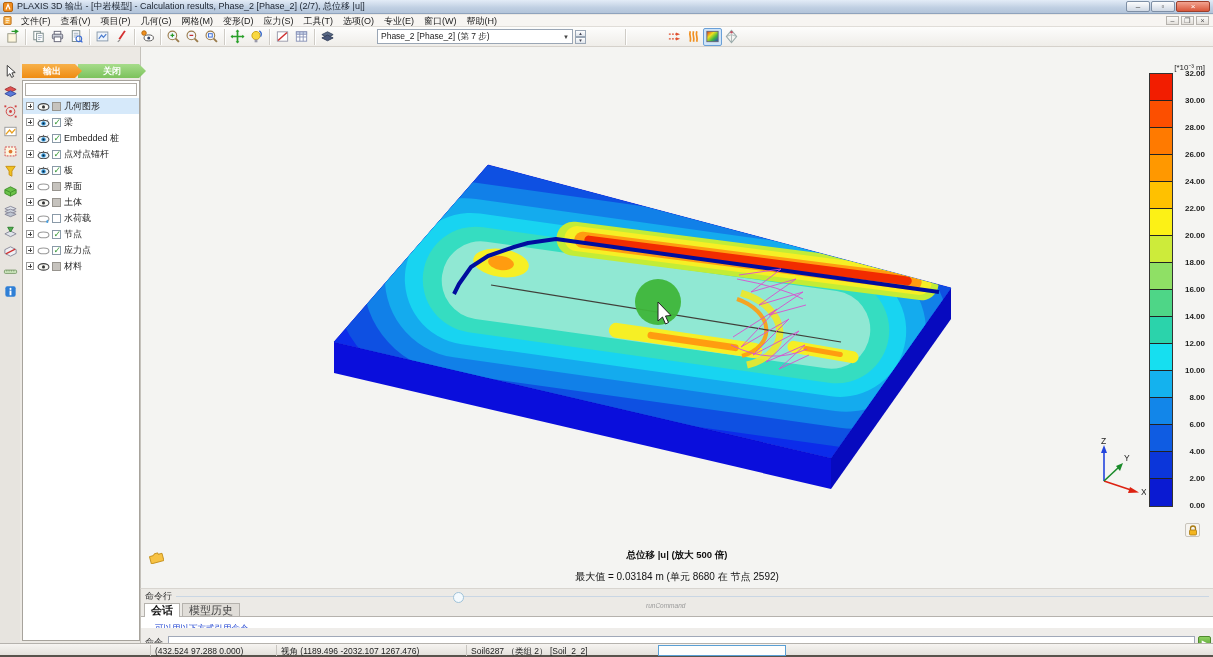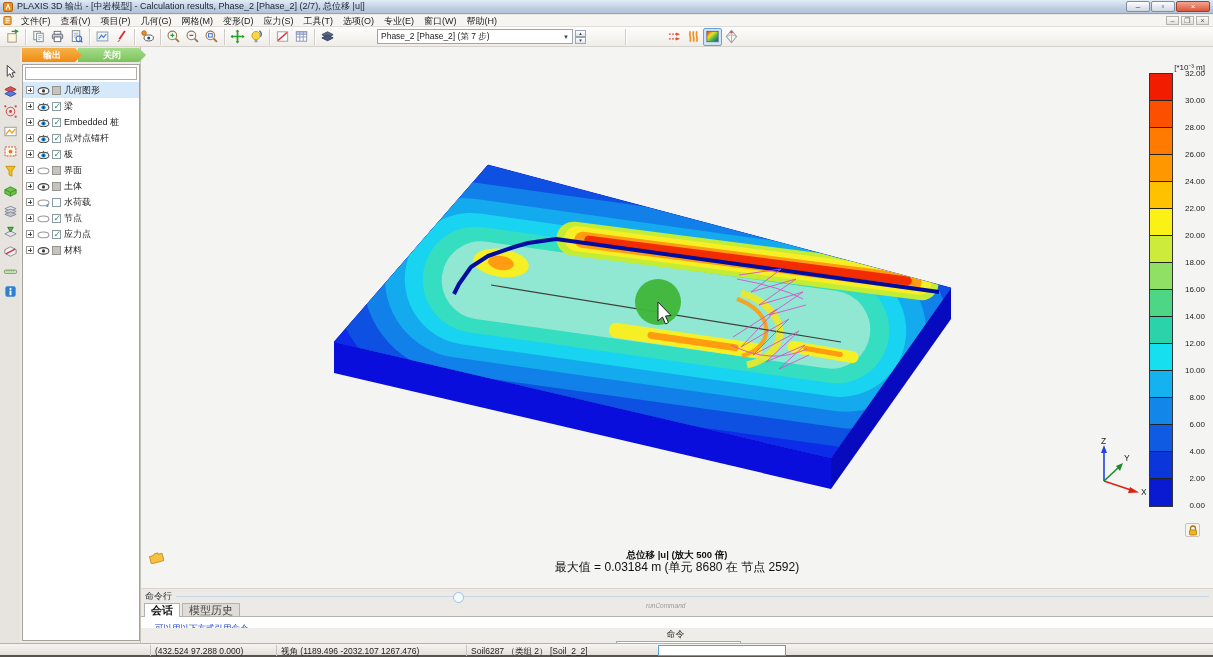--- a/index.html
+++ b/index.html
@@ -43,21 +43,21 @@
   #phase-spinner { display:flex; flex-direction:column; margin-left:2px; }
   #phase-spinner .sp { width:11px; height:7px; border:1px solid #9aa6b5; background:linear-gradient(#fff,#dfe5ec);
     font-size:4.5px; line-height:5px; text-align:center; color:#445; }
 
   
   #main { position:absolute; left:0; top:47px; right:0; bottom:14px; display:flex; }
   #leftstrip { width:20px; background:#e7e4df; display:flex; flex-direction:column; align-items:center; padding-top:16px; gap:4px; }
   #leftstrip .lbtn { width:17px; height:16px; display:flex; align-items:center; justify-content:center; border-radius:2px; }
   #leftstrip .lbtn svg { width:15px; height:15px; }
 
-  #sidebar { width:120px; position:relative; }
+  #sidebar { width:120px; position:relative;margin-top:16px; }
   #crumbs { height:16px; position:relative; }
   .crumb { position:absolute; top:1px; height:14px; color:#fff; font-weight:bold; font-size:9px;
     display:flex; align-items:center; justify-content:center;
     clip-path:polygon(0 0, calc(100% - 7px) 0, 100% 50%, calc(100% - 7px) 100%, 0 100%); }
   .crumb.c0 { left:2px; width:60px; background:linear-gradient(#f7b14a,#ef8c13); z-index:2; }
   .crumb.c1 { left:58px; width:68px; background:linear-gradient(#a6dc8a,#7cc25c); z-index:1; }
   #treepanel { position:absolute; left:2px; right:0; top:17px; bottom:2px; background:#fff; border:1px solid #a7a39c; }
   #tree-filter { margin:2px; width:calc(100% - 4px); height:13px; border:1px solid #b0aca6; background:#fff; font-size:8px; padding:0 2px; font-family:inherit; }
   .trow { height:16px; display:flex; align-items:center; padding-left:3px; white-space:nowrap; }
   .trow.sel { background:#d6e9fa; }
@@ -74,45 +74,45 @@
   #rightcol { flex:1; display:flex; flex-direction:column; position:relative; }
   #viewport { flex:1; position:relative; background:#f4f4f2; border-left:1px solid #c4c1bb; overflow:hidden; }
   #scene { position:absolute; left:0; top:0; }
 
   
   #legend { position:absolute; right:6px; top:14px; width:62px; }
   #legend .unit { text-align:right; font-size:8px; color:#222; padding-right:2px; height:10px; }
   #legend-bar { position:absolute; left:4px; top:12px; width:24px; border:1px solid #333; }
   .lband { width:100%; height:27px; border-bottom:1px solid #222; }
   .lband:last-child { border-bottom:none; }
-  .ltick { position:absolute; left:32px; width:28px; text-align:right; font-size:8px; color:#222; }
+  .ltick { position:absolute; left:32px; width:28px; text-align:right; font-size:8px; color:#222;font-weight:bold; }
   #legend-lock { position:absolute; left:40px; top:462px; width:15px; height:14px; border:1px solid #c8c4bc; background:#f6f4f0; border-radius:2px; display:flex; align-items:center; justify-content:center; }
 
   
   #axes { position:absolute; left:945px; top:390px; width:60px; height:60px; }
   #axes text { font-size:8.5px; fill:#222; font-family:"Liberation Sans",sans-serif; }
 
   
   #caption { position:absolute; left:0; right:0; bottom:26px; text-align:center; font-size:9.5px; font-weight:bold; color:#111; }
-  #caption2 { position:absolute; left:0; right:0; bottom:12px; text-align:center; font-size:12px; color:#111; }
+  #caption2 { position:absolute; left:0; right:0; bottom:4px; text-align:center; font-size:10px; color:#111; }
   #vp-folder { position:absolute; left:8px; bottom:24px; width:15px; height:12px; }
 
   
   #cmdpanel { height:55px; background:#eceae6; border-left:1px solid #c4c1bb; position:relative; border-top:1px solid #d8d5d0; }
   #cmd-header { height:14px; display:flex; align-items:center; padding:0 4px; }
   #cmd-header .hlab { font-size:9px; color:#333; margin-right:4px; white-space:nowrap; }
   #cmd-header .hline { flex:1; height:1px; background:#c9d6e4; }
   #cmd-collapse { position:absolute; left:312px; top:3px; width:11px; height:11px; border:1px solid #9fc2d8; border-radius:50%; background:#f4fafe; }
   #cmd-tabs { height:14px; display:flex; align-items:flex-end; padding-left:3px; border-bottom:1px solid #b5b2ad; position:relative; }
   .ctab { height:13px; padding:0 6px; font-size:11px; display:flex; align-items:center; border:1px solid #b5b2ad; border-bottom:none; background:#e0ddd8; color:#444; margin-right:2px; }
   .ctab.active { background:#fff; font-weight:bold; color:#111; position:relative; top:1px; height:14px; }
   #cmd-session { height:11px; background:#fff; overflow:hidden; padding:5px 0 0 14px; position:relative; }
   #cmd-session .hint { font-size:8.5px; color:#1a3fd0; line-height:13px; }
   #cmd-watermark { position:absolute; left:505px; top:13px; font-size:6.5px; font-style:italic; color:#9a9a9a; }
-  #cmd-row { height:28px; display:flex; align-items:center; padding:0 2px 0 4px; background:#efedea;flex-direction:column; }
+  #cmd-row { height:28px; display:flex; align-items:center; padding:0 2px 0 4px; background:#efedea; }
   #cmd-row .clab { font-size:9px; color:#333; margin-right:5px; }
   #cmd-input { flex:1; height:13px; border:1px solid #a0a8b8; background:#fff; font-size:9px; padding:0 3px; font-family:inherit; }
   #cmd-run { width:13px; height:13px; margin-left:3px; border:1px solid #4f8a2e; border-radius:2px;
     background:linear-gradient(#8ed160,#4f9a2e); color:#fff; font-size:7px; line-height:11px; text-align:center; }
 
   
   #statusbar { position:absolute; left:0; bottom:0; right:0; height:14px;
     background:linear-gradient(#f6f4f1,#e4e1dc); border-top:1px solid #b5b2ad; border-bottom:2px solid #58534c; }
   .scell { position:absolute; top:1px; height:11px; font-size:8.5px; color:#222; padding:1px 4px 0 4px; border-left:1px solid #c8c5c0; white-space:nowrap; }
   #status-box { position:absolute; left:658px; top:1px; width:128px; height:11px; border:1px solid #5a9fd4; background:#fdfefe; }

